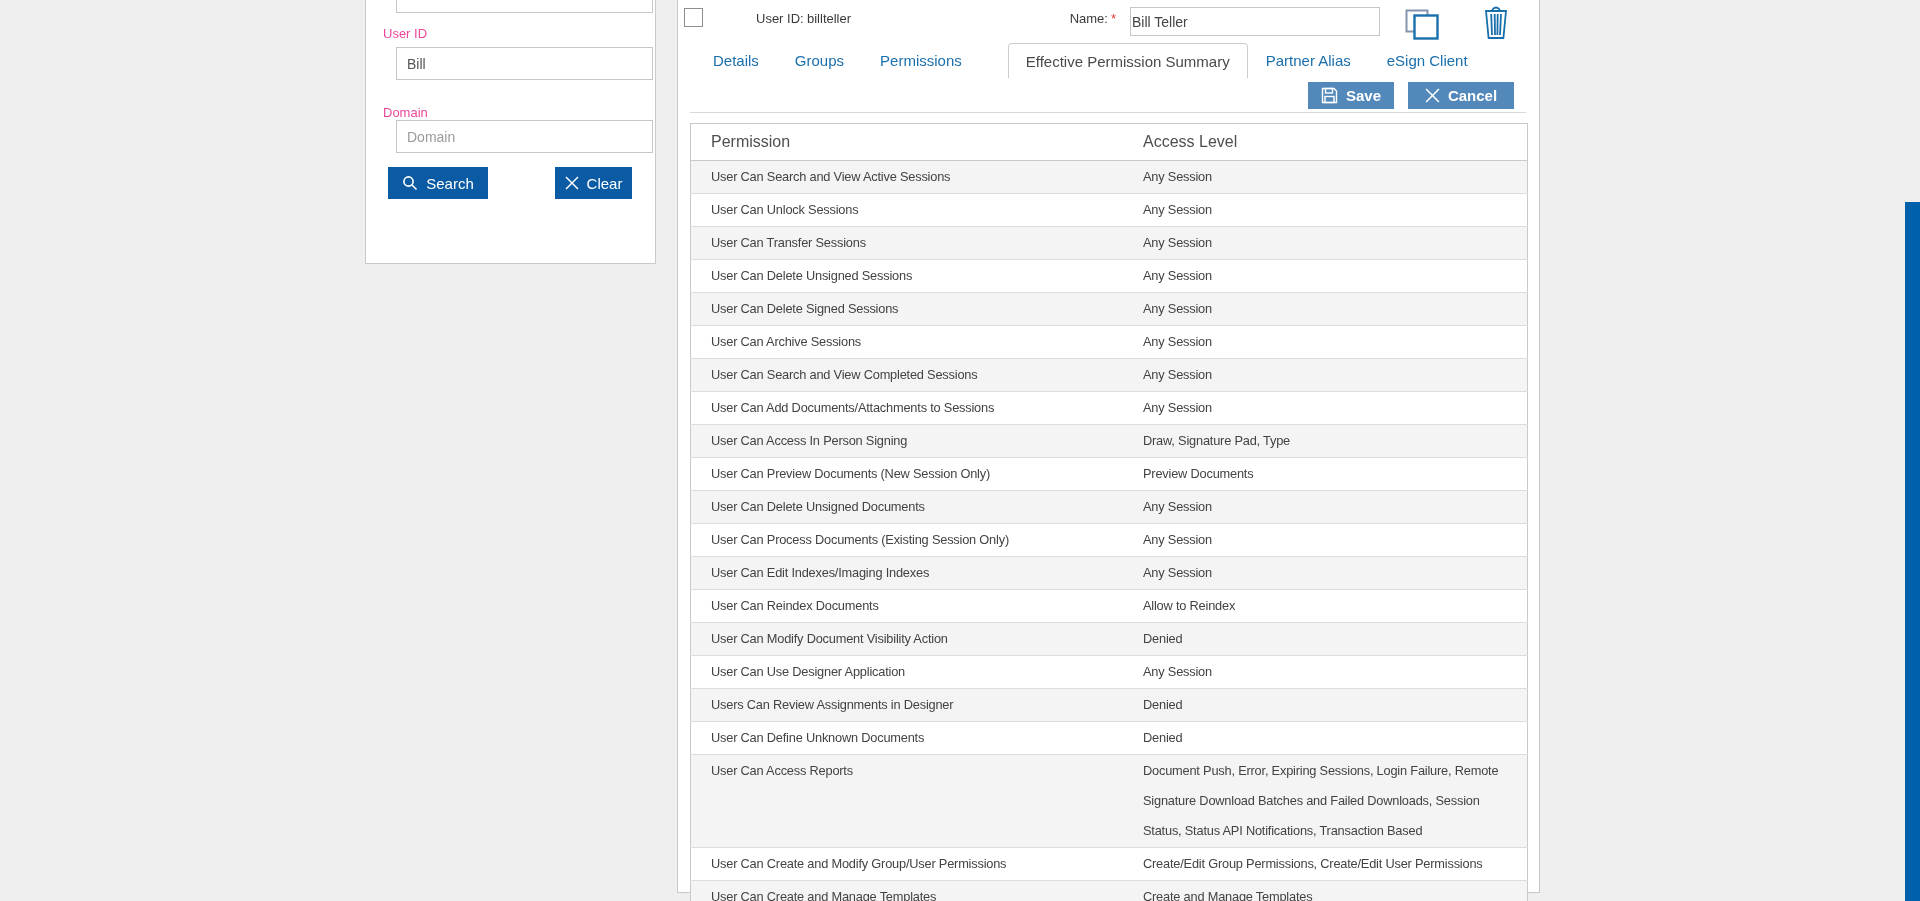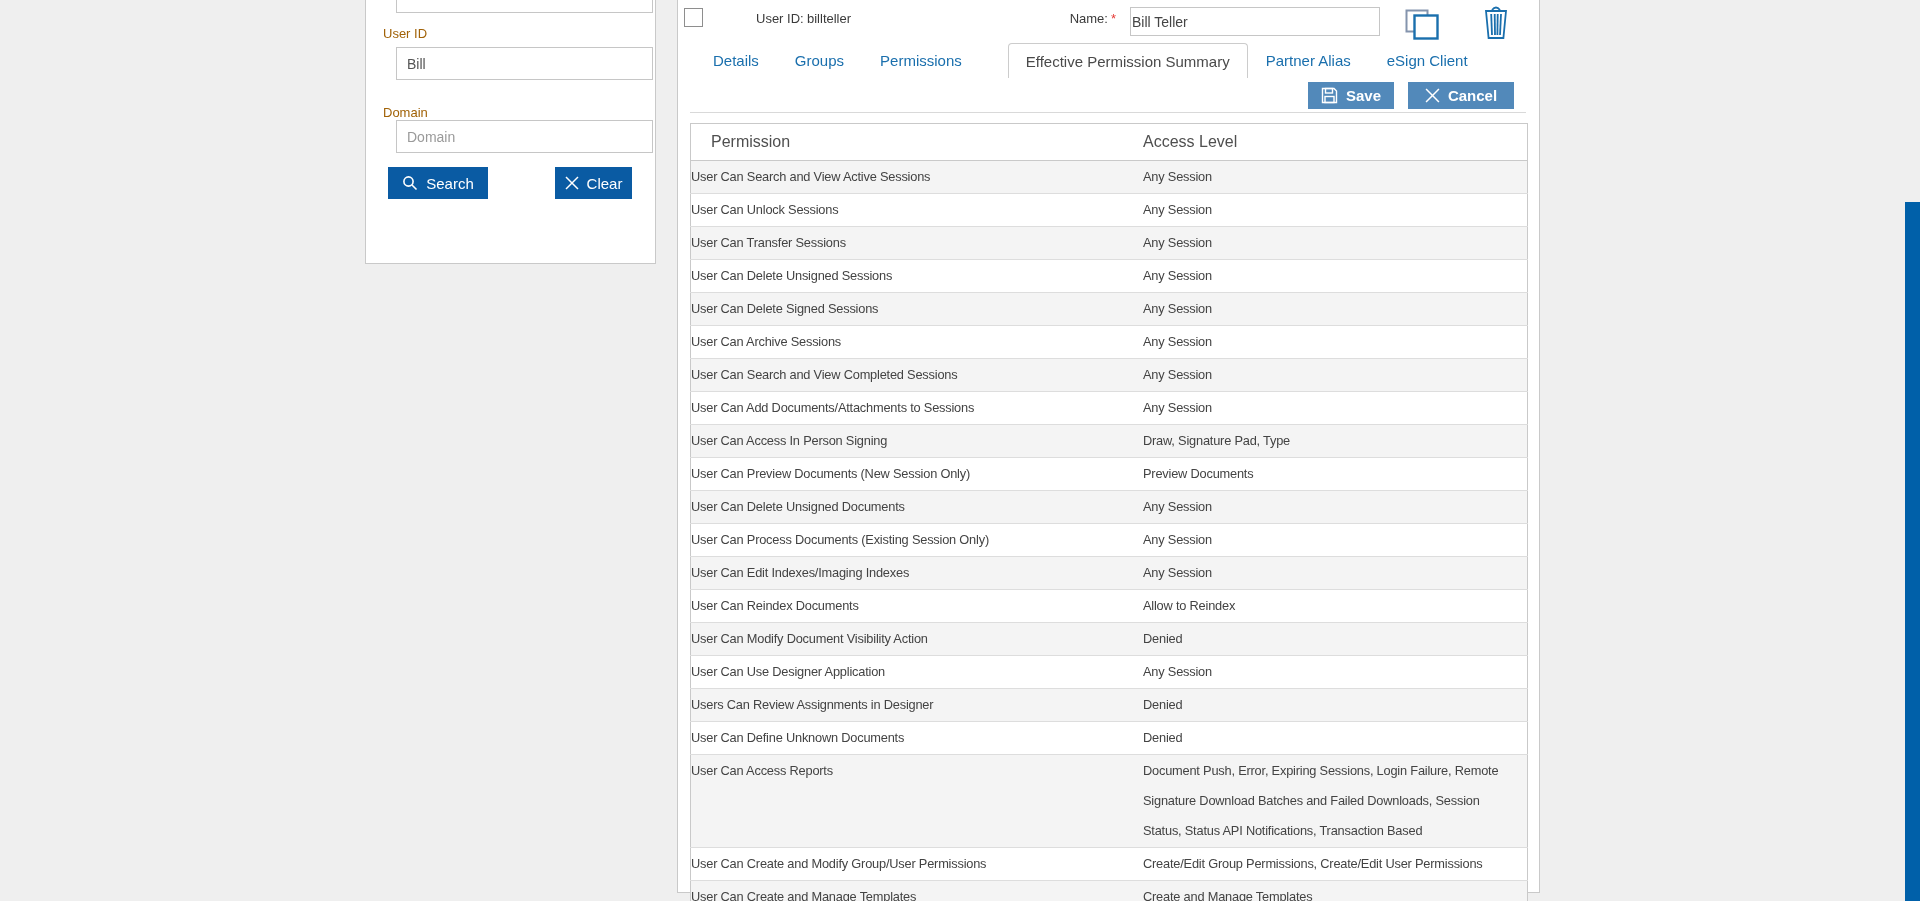--- a/index.html
+++ b/index.html
@@ -8,21 +8,21 @@
     background:#efefef;
     font-family:"Liberation Sans","DejaVu Sans",sans-serif;
     color:#3c3c3c;
   }
   .panel{position:absolute;background:#fff;border:1px solid #c9c9c9;box-sizing:border-box;}
   
   #search-panel{left:365px;top:-21px;width:291px;height:285px;}
   #search-panel .fld{position:absolute;left:30px;width:257px;height:33px;border:1px solid #c6c6c6;
     box-sizing:border-box;font-family:inherit;font-size:14px;color:#555;padding:0 10px;background:#fff;}
   #search-panel .fld::placeholder{color:#9a9a9a;}
-  #search-panel label{position:absolute;left:17px;font-size:13px;color:#a16207;}
+  #search-panel label{position:absolute;left:17px;font-size:13px;color:#ec4899;}
   .btn{position:absolute;display:flex;align-items:center;justify-content:center;gap:8px;
     border:none;background:#0a5ba3;color:#fff;font-family:inherit;font-size:15px;font-weight:500;cursor:pointer;}
   .btn svg{flex:0 0 auto;}
   .btn-light{background:#5289ba;font-weight:600;}
   
   #main-panel{left:677px;top:-12px;width:863px;height:905px;}
   #main-panel .abs{position:absolute;}
   .checkbox{position:absolute;left:6px;top:19px;width:19px;height:19px;border:1px solid #8e8e8e;background:#fff;box-sizing:border-box;}
   .hdr-label{font-size:13px;color:#3a3a3a;}
   .req{color:#e53935;margin-left:3px;}
@@ -39,21 +39,21 @@
   .rule{position:absolute;left:12px;right:13px;top:123px;border-top:1px solid #d9d9d9;}
   
   #perm-table{position:absolute;left:12px;top:134px;width:838px;border:1px solid #c9c9c9;
     border-collapse:collapse;table-layout:fixed;}
   #perm-table th{height:34px;text-align:left;font-weight:400;font-size:16px;color:#4f4f4f;
     border-bottom:1px solid #c9c9c9;background:#fff;}
   #perm-table th.c1{width:431px;padding-left:20px;}
   #perm-table th.c2{padding-left:0;}
   #perm-table td{font-size:12.8px;letter-spacing:-0.2px;color:#434343;line-height:30px;
     vertical-align:top;padding:1px 0;}
-  #perm-table td.c1{padding-right:14px;}
+  #perm-table td.c1{padding-left:20px;padding-right:14px;}
   #perm-table td.c2{padding-right:14px;margin-top:24px;}
   #perm-table tbody tr{background:#fff;}
   #perm-table tbody tr.alt{background:#f4f4f4;}
   #perm-table tbody tr + tr{border-top:1px solid #ddd;}
   
   #scrollbar-thumb{position:absolute;left:1905px;top:202px;width:15px;height:699px;background:#0060a9;}
 </style>
 </head>
 <body>
 

